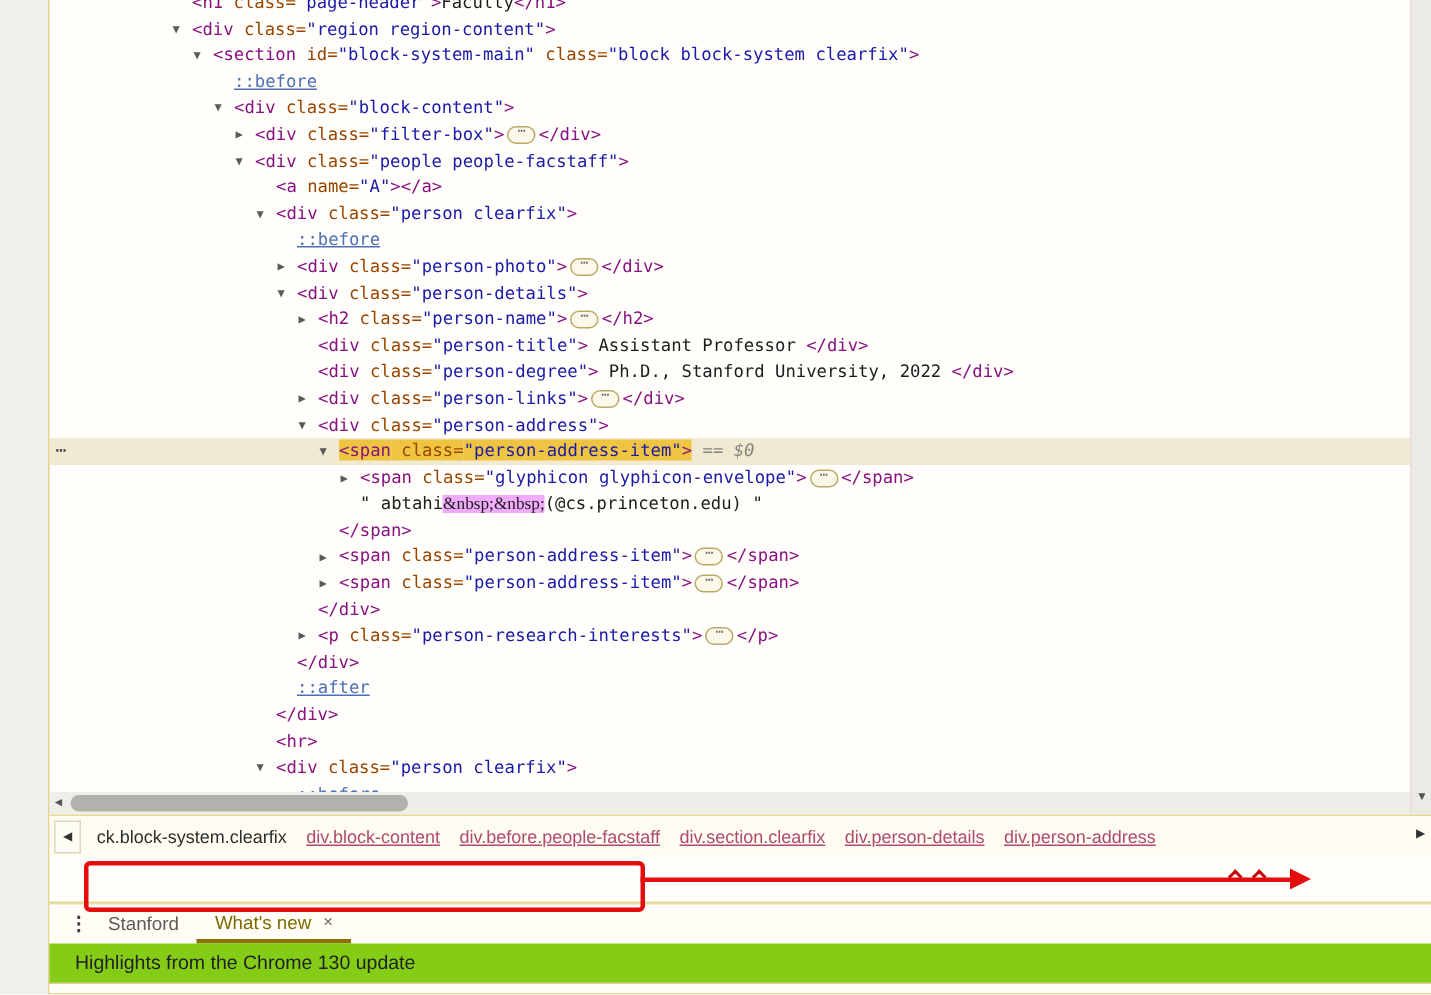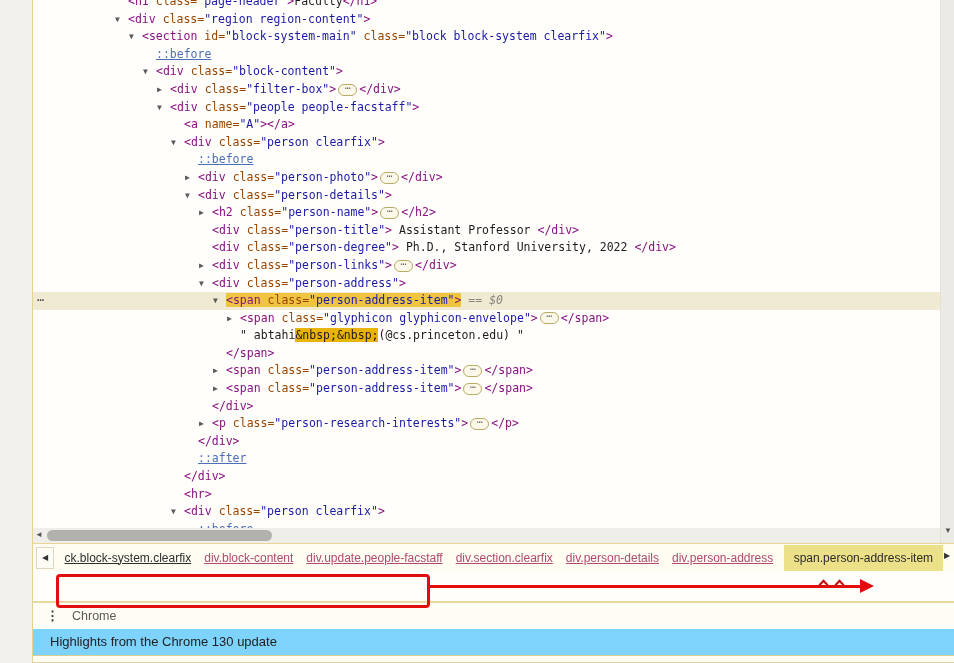--- a/index.html
+++ b/index.html
@@ -14,40 +14,40 @@
         white-space:pre;color:#1c1c1c;}
   .row{height:17.6px;line-height:17.6px;position:relative;width:907px;box-sizing:border-box;}
   .row.sel{background:#f1ead3;}
   .arrow{display:inline-block;width:13px;font-size:8px;color:#5a5a5a;vertical-align:middle;}
   .gutter-dots{position:absolute;left:4px;top:0;color:#4c4c4c;font-size:12px;letter-spacing:1px;}
   .tk-tag{color:#881280;}
   .tk-attr{color:#994500;}
   .tk-val{color:#1a1aa6;}
   .tk-txt{color:#1c1c1c;}
   .tk-pseudo{color:#4d6fb5;text-decoration:underline;}
-  .tk-ent{background:#eab308;color:#1c1c1c;}
+  .tk-ent{background:#f0abfc;color:#1c1c1c;font-family:Liberation Serif, serif;}
   .tk-eq{color:#86867f;font-style:italic;}
   .hl{background:#efc440;}
   .pill{display:inline-block;width:17px;height:10px;line-height:7px;border:1px solid #b9aa66;
         border-radius:6px;background:#fcf8ea;color:#6b6b5f;font-size:9px;text-align:center;
         vertical-align:middle;margin:0 2px;overflow:hidden;}
   
   .hscroll{position:absolute;left:33px;top:528px;width:907px;height:15px;background:#efeee9;}
   .hscroll .sb-arrow{position:absolute;left:2px;top:2px;font-size:8px;color:#555;}
   .hthumb{position:absolute;left:14px;top:2px;width:225px;height:11px;background:#b3b1ad;border-radius:6px;}
   .vscroll{position:absolute;left:940px;top:0;width:14px;height:543px;background:#eceae5;border-left:1px solid #e2e0d8;box-sizing:border-box;}
   .vscroll .sb-arrow{position:absolute;left:3px;top:526px;font-size:8px;color:#555;}
   
   .crumbbar{position:absolute;left:33px;top:543px;width:921px;height:28px;background:#fffdf2;
             border-top:1px solid #e7d795;box-sizing:border-box;display:flex;align-items:center;
             font-size:12px;overflow:hidden;}
   .crumb-nav{width:16px;height:20px;border:1px solid #ddd6c0;background:#fdfcf5;color:#333;
              font-size:8px;text-align:center;line-height:20px;margin-left:3px;margin-right:4px;flex:none;}
   .crumb{margin:0 6.5px;flex:none;cursor:default;}
-  .crumb.plain{color:#2e2e2e;text-decoration:underline;}
+  .crumb.plain{color:#2e2e2e;}
   .crumb.link{color:#b04a70;text-decoration:underline;}
   .crumb.selcrumb{background:#ece189;color:#2b2b2b;padding:6px 10px;margin:0 0 0 4px;}
   .crumb-more{position:absolute;left:944px;top:551px;font-size:8px;color:#333;}
   
   .searchbar{position:absolute;left:33px;top:571px;width:921px;height:31px;background:#fffefb;
              border-bottom:1px solid #e7d795;box-sizing:border-box;}
   
   .ann-rect{position:absolute;left:56px;top:574px;width:368px;height:28px;border:3px solid #e30d0d;
             border-radius:4px;z-index:20;}
   .ann-shaft{position:absolute;left:427px;top:585px;width:436px;height:3px;background:#e30d0d;z-index:21;}
@@ -55,21 +55,21 @@
             border-top:7px solid transparent;border-bottom:7px solid transparent;z-index:21;}
   .ann-tick{position:absolute;top:581px;width:5px;height:5px;border-top:2px solid #c40b0b;
             border-right:2px solid #c40b0b;transform:rotate(-45deg);z-index:21;}
   
   .drawer-tabs{position:absolute;left:33px;top:602px;width:921px;height:27px;background:#fffdf6;
                border-top:1px solid #e8dcab;box-sizing:border-box;display:flex;align-items:stretch;font-size:12.5px;}
   .kebab{width:14px;margin-left:13px;color:#3c3c3c;font-size:13px;font-weight:bold;line-height:26px;flex:none;}
   .dtab{display:flex;align-items:center;padding:0 12px;color:#5d5b55;flex:none;box-sizing:border-box;}
   .dtab.active{color:#7d6a00;border-bottom:3px solid #8a7200;}
   .dtab .tab-x{margin-left:8px;font-size:11px;color:#6b6a5f;}
-  .drawer-info{position:absolute;left:33px;top:629px;width:921px;height:27px;background:#7dd3fc;
+  .drawer-info{position:absolute;left:33px;top:629px;width:921px;height:27px;background:#84cc16;
                border-bottom:1px solid #d9cd8f;box-sizing:border-box;font-size:13px;color:#222;
                line-height:26px;padding-left:17px;}
   .drawer-bottom{position:absolute;left:33px;top:656px;width:921px;height:7px;background:#fffdf4;
                  border-bottom:1px solid #e0d49a;box-sizing:border-box;}
 </style>
 </head>
 <body>
 
 <div class="left-strip"></div>
 
@@ -80,25 +80,24 @@
   <div class="hthumb"></div>
 </div>
 <div class="vscroll">
   <span class="sb-arrow">▼</span>
 </div>
 
 <div class="crumbbar">
   <span class="crumb-nav">◀</span>
 <span class="crumb plain">ck.block-system.clearfix</span>
     <span class="crumb link">div.block-content</span>
-    <span class="crumb link">div.update.people-facstaff</span>
+    <span class="crumb link">div.before.people-facstaff</span>
     <span class="crumb link">div.section.clearfix</span>
     <span class="crumb link">div.person-details</span>
     <span class="crumb link">div.person-address</span>
-    <span class="crumb selcrumb">span.person-address-item</span>
   </div>
 <span class="crumb-more">▶</span>
 
 <div class="searchbar">
   
   
   
   
   
   
@@ -106,19 +105,23 @@
 
 <div class="ann-rect"></div>
 <div class="ann-shaft"></div>
 <div class="ann-tick" style="left:820px;"></div>
 <div class="ann-tick" style="left:836px;"></div>
 <div class="ann-head"></div>
 
 <div class="drawer-tabs">
   <span class="kebab">⋮</span>
 <span class="dtab">
-      <span>Chrome</span>
+      <span>Stanford</span>
+    </span>
+    <span class="dtab active">
+      <span>What's new</span>
+      <span class="tab-x">×</span>
     </span>
   </div>
 <div class="drawer-info">
   <span>Highlights from the Chrome 130 update</span>
 </div>
 <div class="drawer-bottom"></div>
 
 </body></html>

